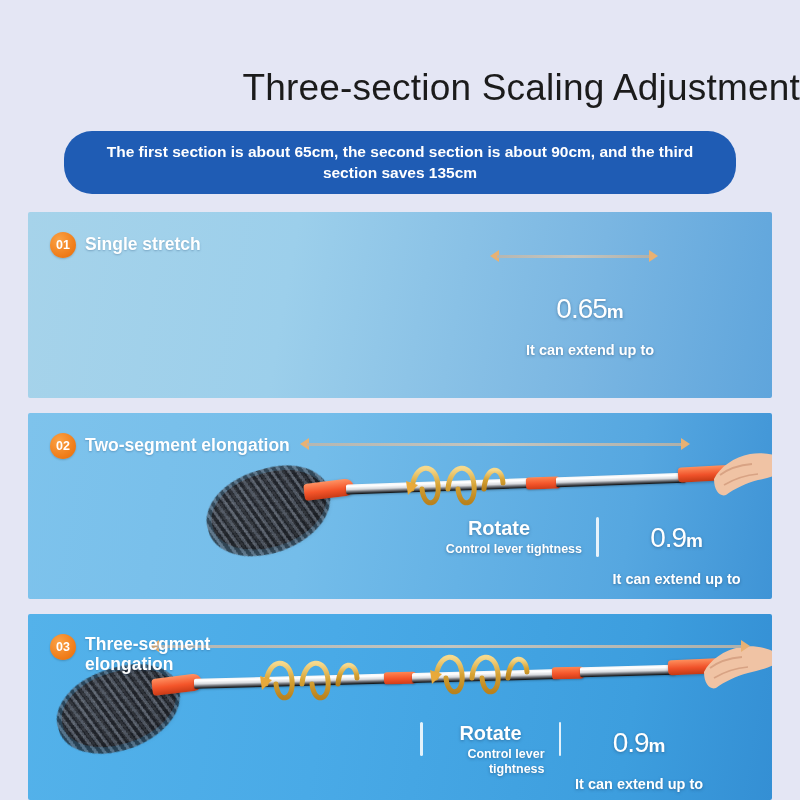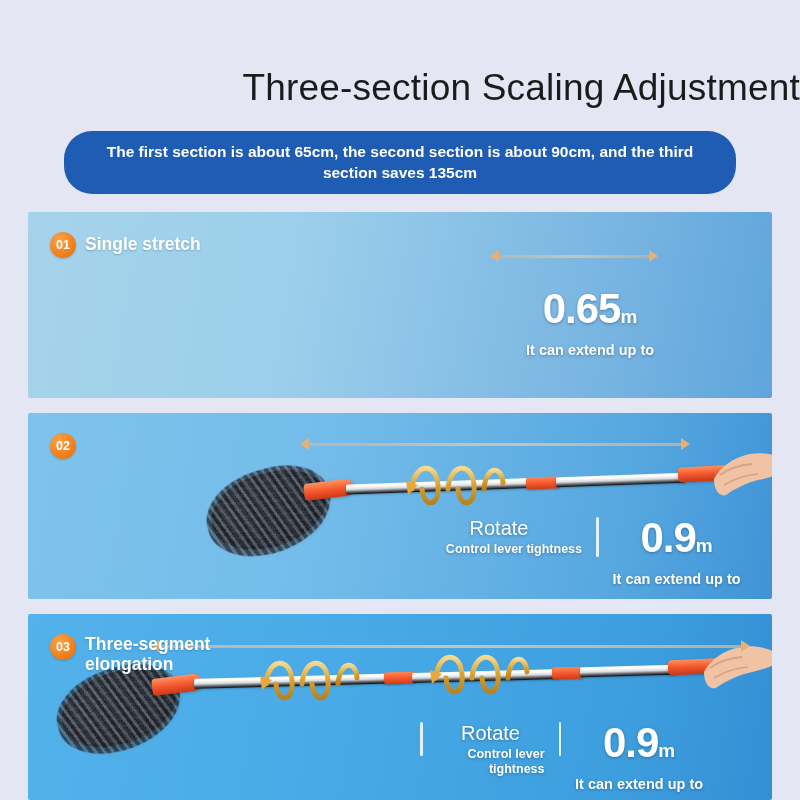--- a/index.html
+++ b/index.html
@@ -127,23 +127,23 @@
     filter:blur(.3px);
     z-index:-1;
   }
 
   
   .spiral{ position:absolute; z-index:7; }
 
   
   .labels{ position:absolute; z-index:9; display:flex; align-items:flex-start; }
   .lbl-col{ text-align:center; color:#ffffff; text-shadow:0 1px 3px rgba(30,70,110,.5); }
-  .lbl-big{ font-size:20px; font-weight:normal; line-height:23px; }
+  .lbl-big{ font-size:20px; font-weight:bold; line-height:23px; }
   .lbl-sub{ font-size:12.5px; font-weight:bold; line-height:15px; margin-top:2px;text-align:right; }
-  .value-num{ font-size:42px; font-weight:bold; line-height:42px; letter-spacing:-1px; }
+  .value-num{ font-size:28px; font-weight:normal; line-height:42px; letter-spacing:-1px; }
   .value-unit{ font-size:19px; font-weight:bold; }
   .value-sub{ font-size:14.5px; font-weight:bold; margin-top:12px; }
   .divider{ width:2.5px; background:rgba(255,255,255,.85); border-radius:2px; margin:0 14px; }
 
   
   .p1-arrow{ left:490px; top:236px; width:168px; }
 </style>
 </head>
 <body>
 
@@ -181,20 +181,21 @@
           <span class="value-num">0.65</span><span class="value-unit">m</span>
         </div>
         <div class="value-sub">It can extend up to</div>
       </div>
     </div>
   </section>
 
   <section class="panel panel-2">
     <div class="panel-head">
       <span class="badge">02</span>
+      <span class="panel-heading">Two-segment elongation</span>
     </div>
 
     <div>
       <div class="mophead" style="left:182px;top:60px;width:118px;height:74px;transform:rotate(-16deg);"></div>
       <div class="joint" style="left:276px;top:68px;width:50px;"></div>
       <div class="pole" style="left:318px;top:68px;width:200px;transform:rotate(-2deg);"></div>
       <div class="collar" style="left:498px;top:64px;width:34px;transform:rotate(-2deg);"></div>
       <div class="pole" style="left:528px;top:62px;width:130px;transform:rotate(-2deg);"></div>
       <div class="grip" style="left:650px;top:53px;width:62px;transform:rotate(-3deg);"></div>
       <div class="endcap" style="left:708px;top:50px;"></div>

